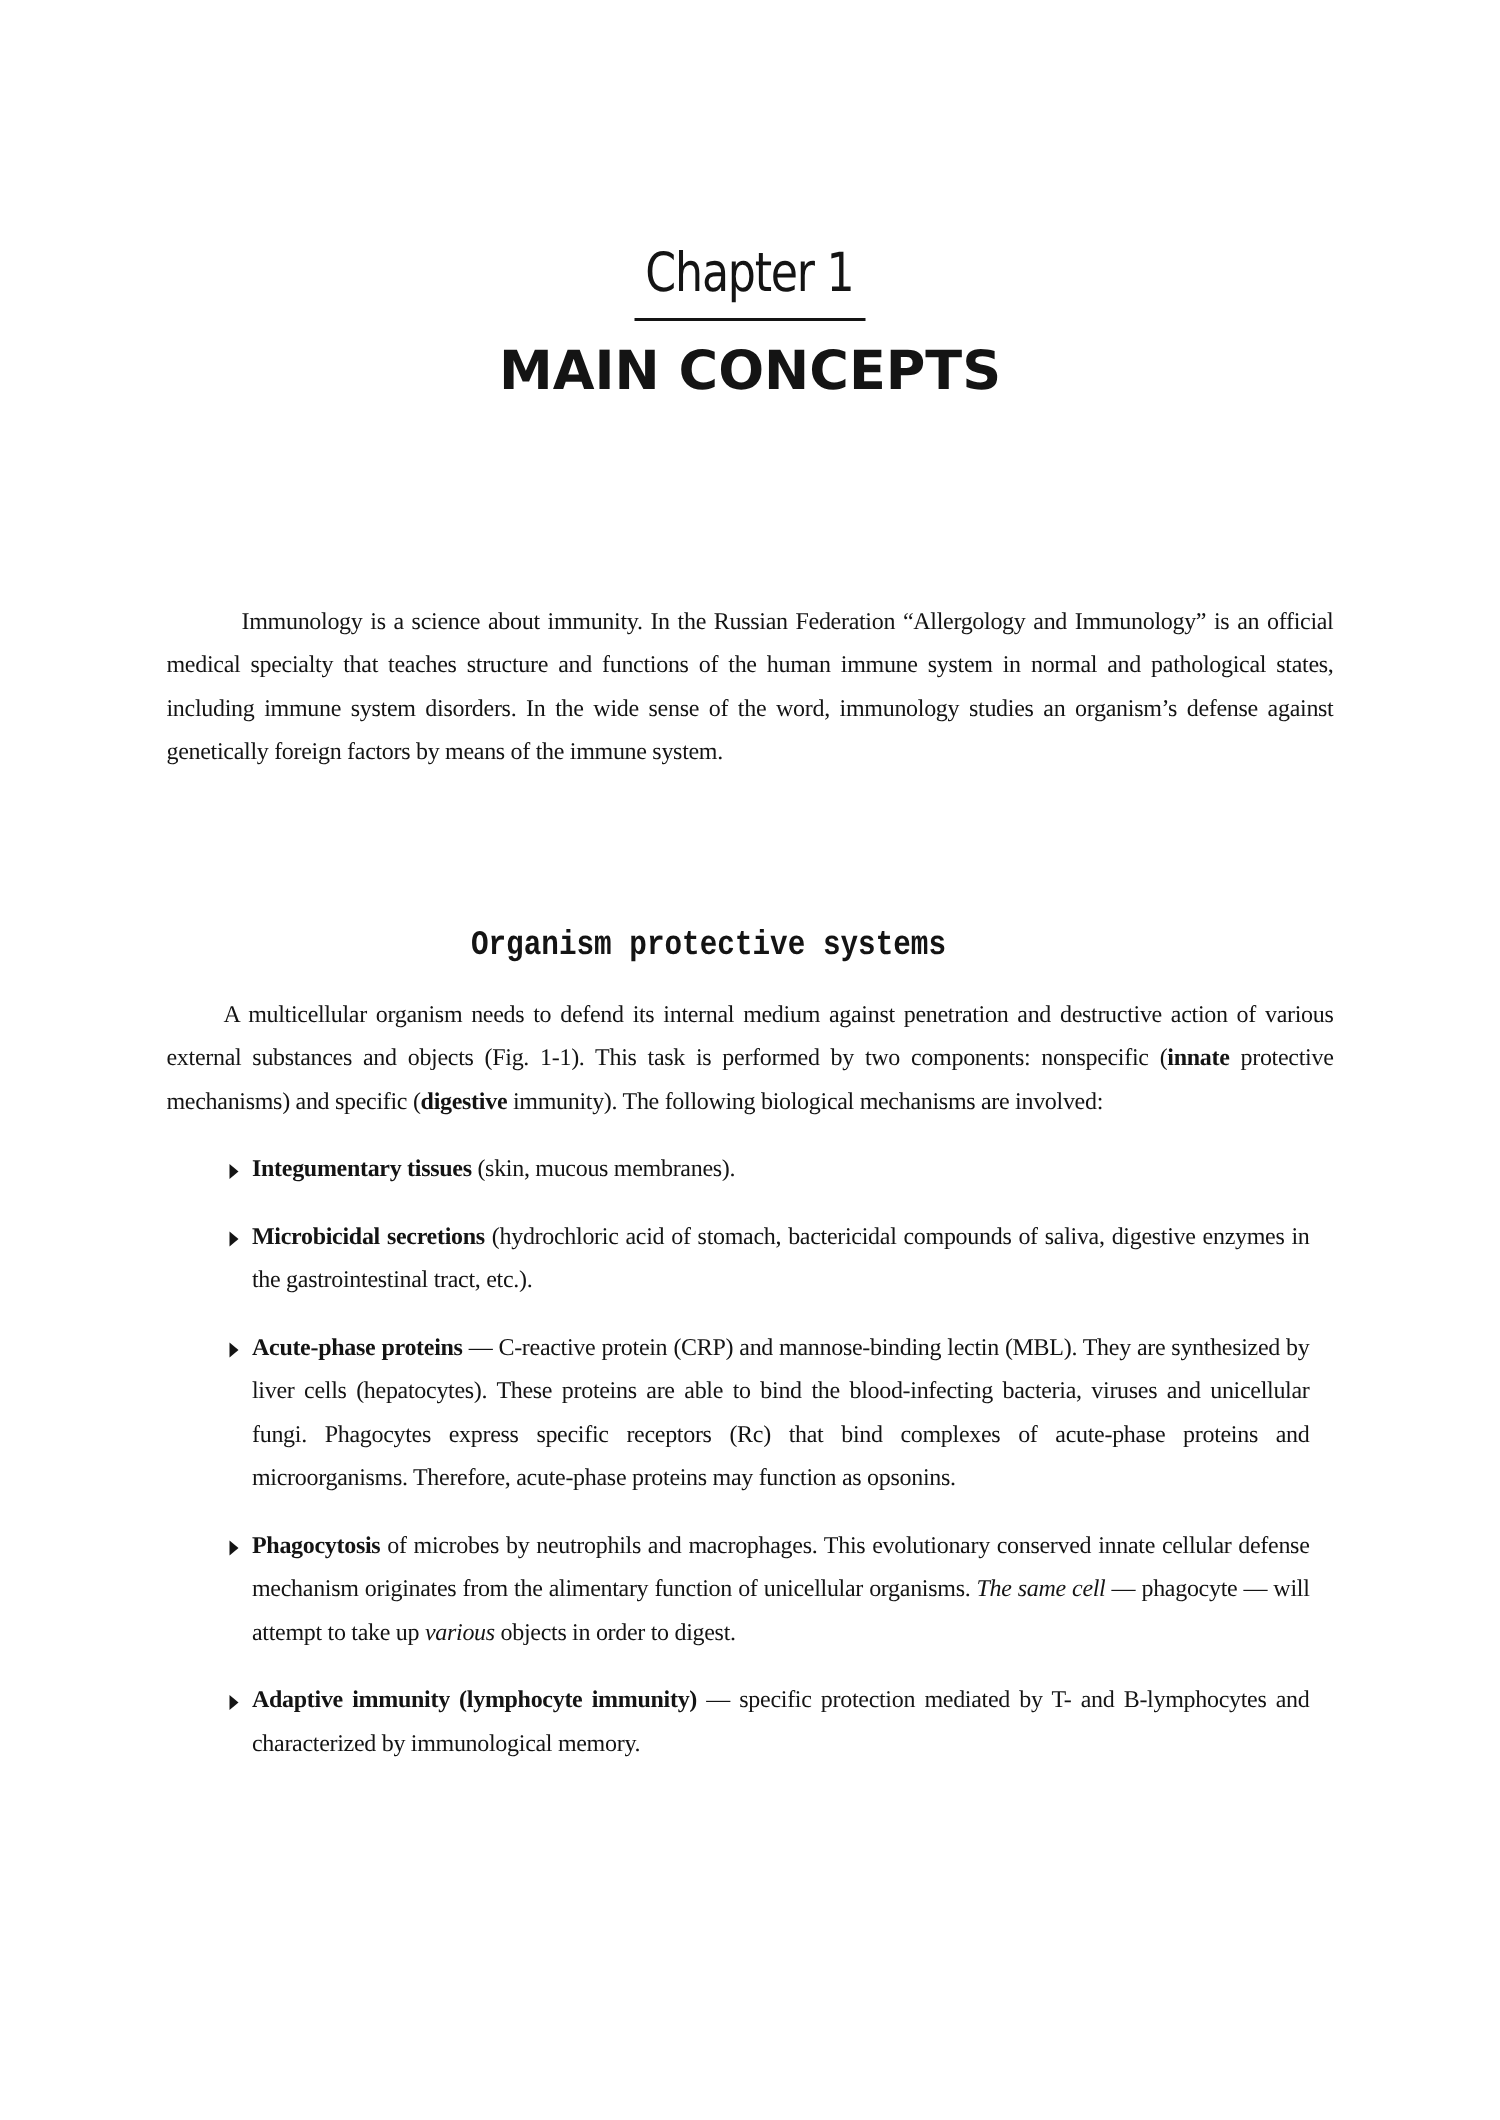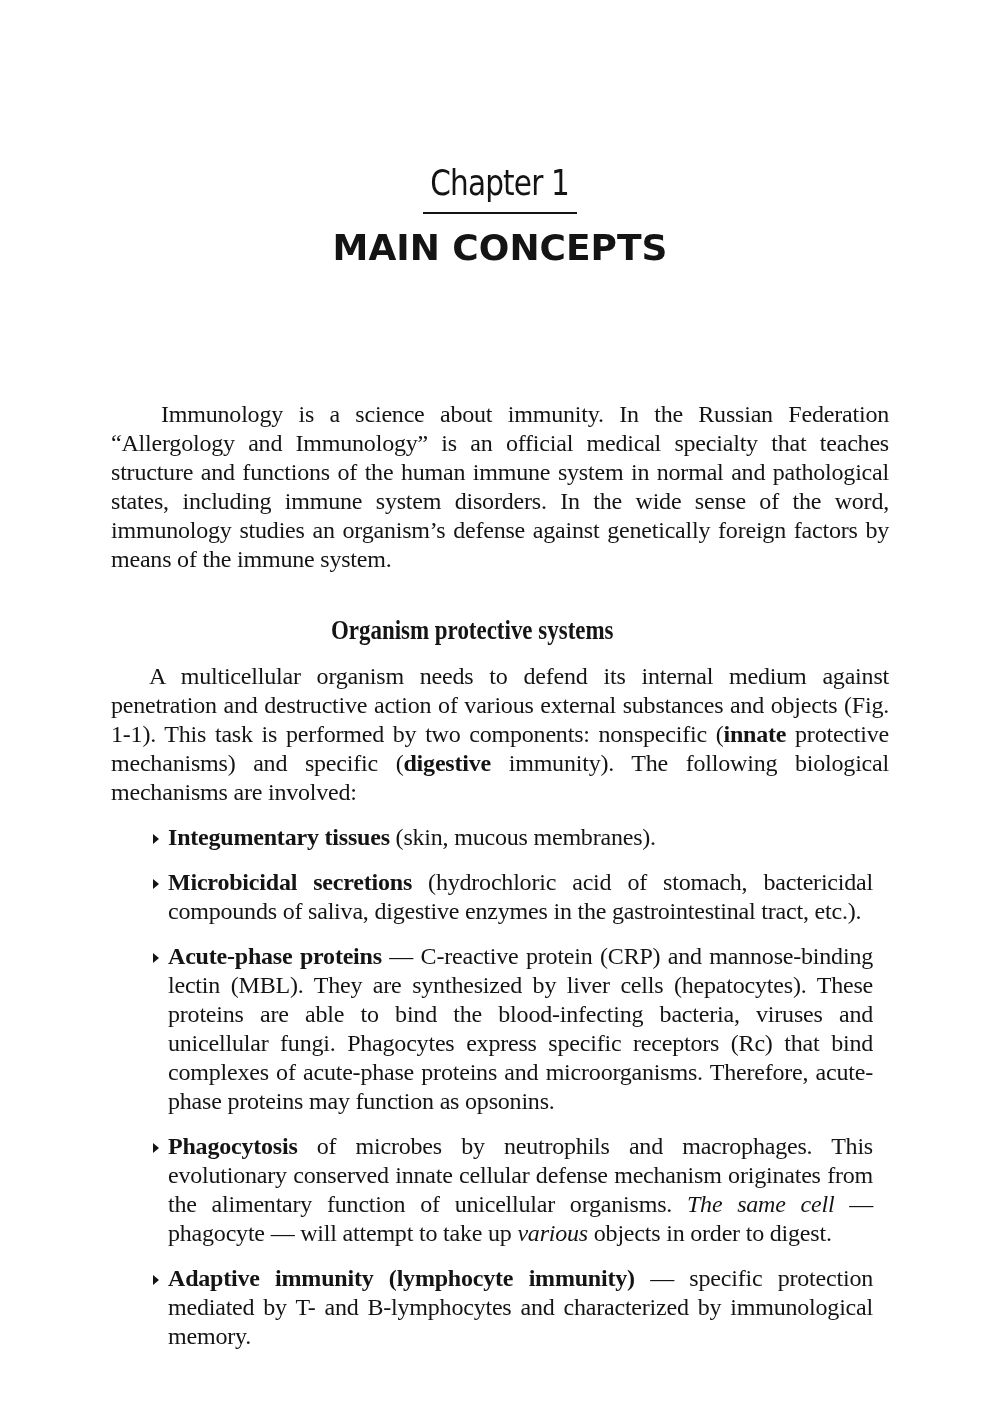--- a/index.html
+++ b/index.html
@@ -15,29 +15,29 @@
   }
   .chapter-rule { width: 154px; height: 2px; background: #141414; margin: 6px auto 0 auto; }
   .chapter-title {
     font-family: "DejaVu Sans", sans-serif;
     font-size: 36px; font-weight: bold; letter-spacing: 0px;
     margin-top: 12px; line-height: 44px;
   }
   .body-text {
     position: absolute; left: 111px; width: 778px;
     font-family: "Liberation Serif", serif;
-    font-size: 24px; line-height: 29px; text-align: justify;
+    font-size: 16px; line-height: 29px; text-align: justify;
     letter-spacing: -0.2px;
   }
   .intro { top: 400px; }
   .intro p { margin: 0; text-indent: 50px; }
   .section-heading {
     position: absolute; top: 612px; left: 0; width: 944px; text-align: center;
-    font-family: Liberation Serif, serif; font-weight: bold;
-    font-size: 27px; line-height: 36px;
+    font-family: Liberation Mono, monospace; font-weight: bold;
+    font-size: 23px; line-height: 36px;
   }
   .section-heading span { display: inline-block; transform: scaleX(0.85); }
   .section-body { top: 662px; }
   .section-body p { margin: 0; text-indent: 38px; }
   ul.bullets { list-style: none; margin: 0; padding: 0 0 0 41px; }
   ul.bullets li { position: relative; margin: 16px; }
   .bullet-icon {
     position: absolute; left: -15px; top: 11px;
     width: 0; height: 0;
     border-top: 5px solid transparent; border-bottom: 5px solid transparent;

